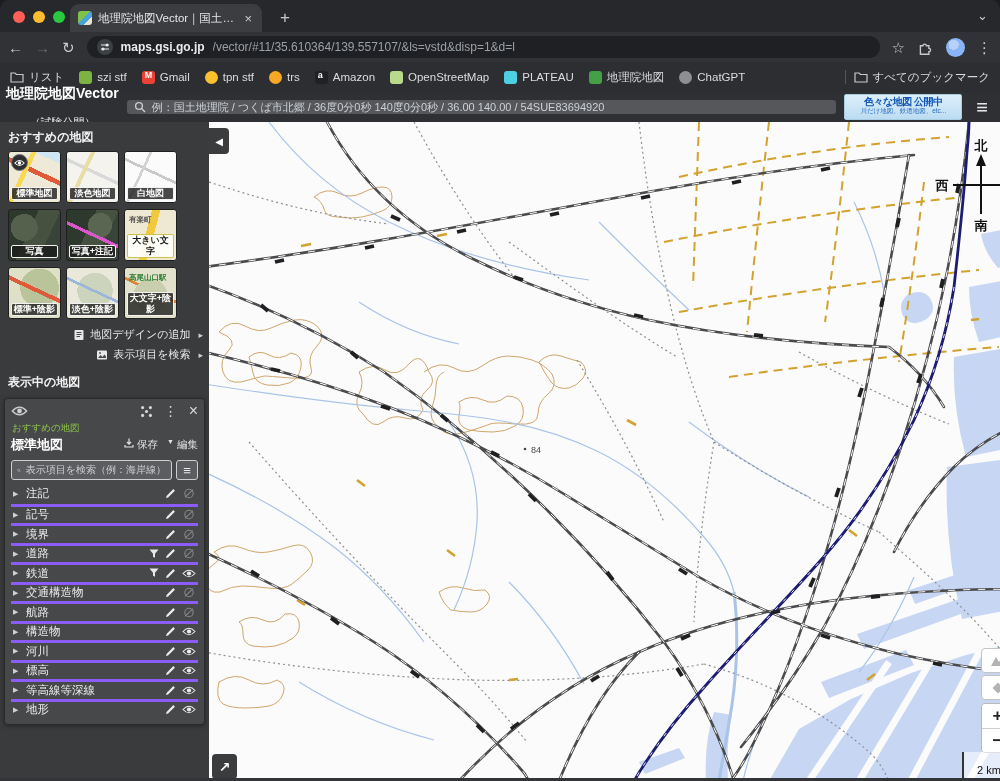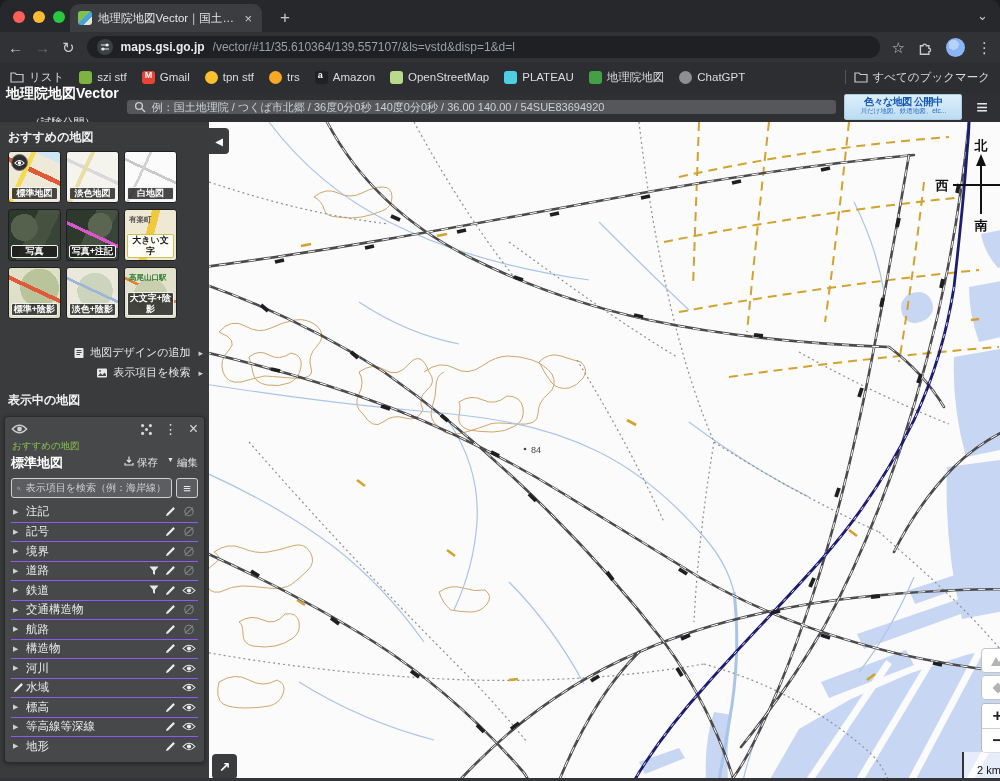--- a/index.html
+++ b/index.html
@@ -55,35 +55,35 @@
   .eye-badge{position:absolute;top:2px;left:2px;width:17px;height:17px;border-radius:50%;background:#2e2e30;border:1px solid #777;display:flex;align-items:center;justify-content:center;}
   .t1{background:linear-gradient(115deg,transparent 30%,#f7d84f 30%,#f7d84f 37%,transparent 37%),linear-gradient(25deg,transparent 54%,#e05a3a 54%,#e05a3a 61%,transparent 61%),linear-gradient(205deg,#cfe6f5 0 16%,transparent 16%),#efe9d8;}
   .t2{background:linear-gradient(115deg,transparent 32%,#e9dda6 32%,#e9dda6 38%,transparent 38%),linear-gradient(25deg,transparent 55%,#d9d9d9 55%,#d9d9d9 60%,transparent 60%),#f5f3ee;}
   .t3{background:linear-gradient(115deg,transparent 33%,#d3d3d3 33%,#d3d3d3 37%,transparent 37%),linear-gradient(25deg,transparent 56%,#c9c9c9 56%,#c9c9c9 60%,transparent 60%),#fbfbfb;}
   .t4{background:radial-gradient(circle at 30% 35%,#55604d 0 28%,transparent 28%),linear-gradient(115deg,#2d392d 0 40%,#46523f 40% 70%,#38443a 70%),#394539;}
   .t5{background:linear-gradient(25deg,transparent 48%,#d957c8 48%,#d957c8 53%,transparent 53%),radial-gradient(circle at 65% 30%,#5a6552 0 25%,transparent 25%),linear-gradient(115deg,#2d392d 0 40%,#46523f 40% 70%,#38443a 70%),#394539;}
   .t6{background:linear-gradient(105deg,transparent 42%,#f0c93f 42%,#f0c93f 55%,transparent 55%),#efe8d2;}
   .t7{background:linear-gradient(25deg,transparent 52%,#e05a3a 52%,#e05a3a 58%,transparent 58%),radial-gradient(circle at 60% 40%,#b9c49a 0 45%,transparent 45%),#dfe0c8;}
   .t8{background:linear-gradient(25deg,transparent 52%,#9ab6d8 52%,#9ab6d8 56%,transparent 56%),radial-gradient(circle at 55% 45%,#cdd4bd 0 45%,transparent 45%),#e9e8da;}
   .t9{background:radial-gradient(circle at 50% 55%,#c9cfae 0 45%,transparent 45%),linear-gradient(25deg,transparent 52%,#d8863a 52%,#d8863a 56%,transparent 56%),#e2e2cc;}
-  .add-links{padding:26px 6px 2px;display:flex;flex-direction:column;gap:5px;align-items:flex-end;}
+  .add-links{padding:8px 6px 2px;display:flex;flex-direction:column;gap:5px;align-items:flex-end;}
   .add-link{display:flex;align-items:center;gap:5px;font-size:11px;color:#e8e8e8;}
   .add-link .caret{font-size:9px;color:#cfcfcf;margin-left:3px;}
   .panel{margin:2px 4px 0;background:#47484a;border:1px solid #2b2b2b;border-radius:4px;padding:4px 6px 6px;box-shadow:0 1px 4px rgba(0,0,0,.4);}
   .panel-head{display:flex;align-items:center;}
   .panel-head .spacer{flex:1;}
   .panel-head .hico{margin-left:11px;color:#d8d8d8;font-size:14px;line-height:1;}
   .panel-cat{color:#8bc34a;font-size:9.5px;margin:3px 0 0 1px;}
   .name-row{display:flex;align-items:center;margin-top:1px;}
   .layer-set-name{font-size:13px;font-weight:bold;color:#fff;flex:1;}
   .mini-act{display:flex;gap:3px;font-size:10.5px;color:#e2e2e2;margin-left:9px;}
   .search-row{display:flex;gap:4px;margin:6px 0 4px;}
   .search-pill{flex:1;height:20px;background:#5c5d60;border:1px solid #cfcfcf;border-radius:3px;display:flex;align-items:center;gap:5px;padding:0 5px;color:#ced0d3;font-size:10px;white-space:nowrap;overflow:hidden;}
   .menu-sq{width:22px;height:20px;background:#5c5d60;border:1px solid #cfcfcf;border-radius:3px;color:#e8e8e8;font-size:13px;display:flex;align-items:center;justify-content:center;}
-  .layer-row{height:19.5px;display:flex;align-items:center;gap:4px;border-top:1px solid #8b5cf6;font-size:11.5px;color:#ededed;padding:0 2px;}
+  .layer-row{height:19.5px;display:flex;align-items:center;gap:4px;border-top:3px solid #8b5cf6;font-size:11.5px;color:#ededed;padding:0 2px;}
   .layer-row:first-child{border-top:none;}
   .lr-arrow{width:9px;font-size:7px;color:#cfcfcf;flex:none;}
   .lr-label{flex:1;overflow:hidden;white-space:nowrap;}
   .lr-icons{display:flex;align-items:center;gap:6px;}
 
   
   .map{flex:1;position:relative;background:#fbfbfc;overflow:hidden;}
   .map svg.basemap{position:absolute;inset:0;}
   .collapse-tab{position:absolute;left:0;top:6px;width:20px;height:26px;background:#3b3c3e;border-radius:0 4px 4px 0;color:#fff;font-size:10px;display:flex;align-items:center;justify-content:center;z-index:5;}
   .expand-btn{position:absolute;left:3px;top:632px;width:25px;height:25px;background:#3b3c3e;border-radius:4px;color:#fff;font-size:14px;font-weight:bold;display:flex;align-items:center;justify-content:center;z-index:5;}
@@ -433,32 +433,20 @@
                 </svg>
               </span>
             </div>
             <div class="layer-row">
               <span class="lr-arrow">▶</span>
               <span class="lr-label">河川</span>
               <span class="lr-icons">
                 <svg width="11" height="11" viewBox="0 0 10 10">
                   <path d="M1,9 L2.8,8.6 L9,2.4 L7.6,1 L1.4,7.2 Z" fill="#ececec"></path>
                 </svg>
-                <svg width="14" height="11" viewBox="0 0 14 10">
-                  <path d="M1,5 Q7,-1.5 13,5 Q7,11.5 1,5 Z" fill="none" stroke="#ececec" stroke-width="1.1"></path>
-                  <circle cx="7" cy="5" r="2.1" fill="#ececec"></circle>
-                </svg>
-              </span>
-            </div>
-            <div class="layer-row">
-              <span class="lr-arrow"><svg width="11" height="11" viewBox="0 0 10 10">
-                  <path d="M1,9 L2.8,8.6 L9,2.4 L7.6,1 L1.4,7.2 Z" fill="#ececec"></path>
-                </svg></span>
-              <span class="lr-label">水域</span>
-              <span class="lr-icons">
                 <svg width="14" height="11" viewBox="0 0 14 10">
                   <path d="M1,5 Q7,-1.5 13,5 Q7,11.5 1,5 Z" fill="none" stroke="#ececec" stroke-width="1.1"></path>
                   <circle cx="7" cy="5" r="2.1" fill="#ececec"></circle>
                 </svg>
               </span>
             </div>
             <div class="layer-row">
               <span class="lr-arrow">▶</span>
               <span class="lr-label">標高</span>
               <span class="lr-icons">

